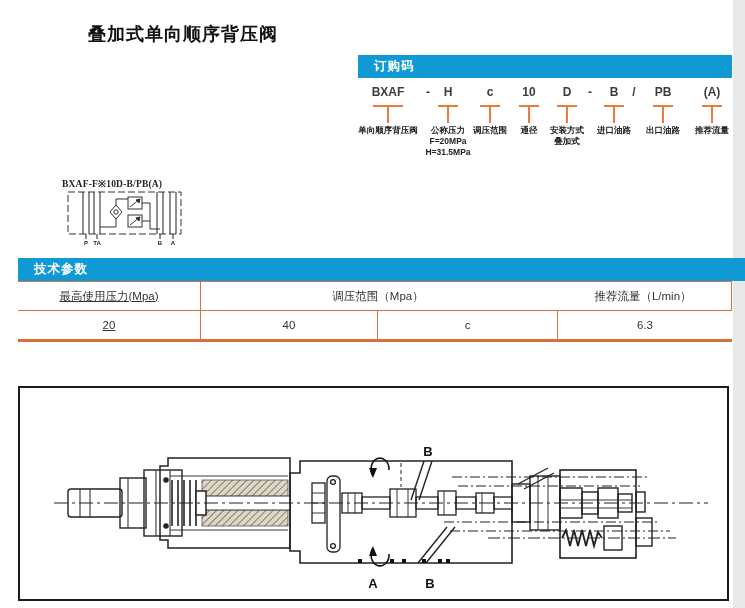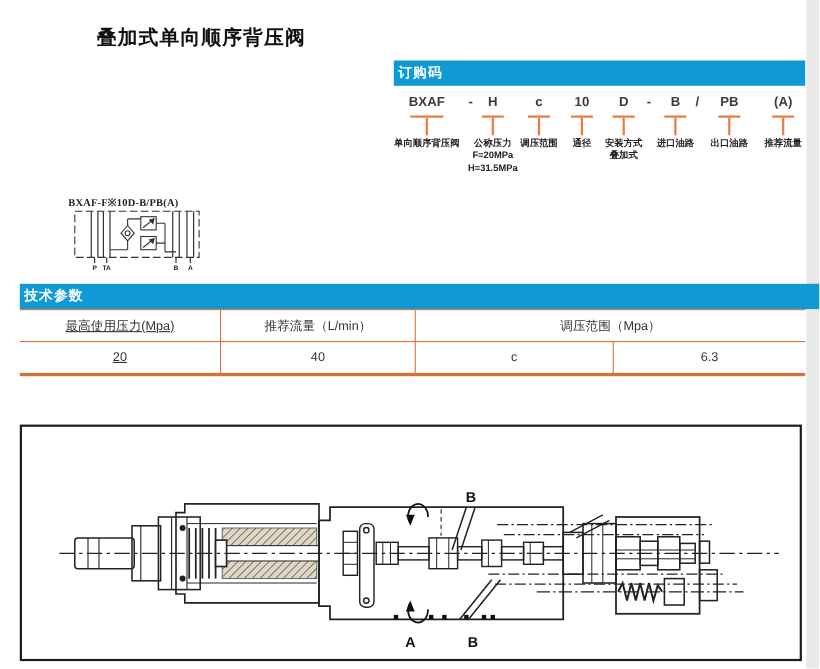--- a/index.html
+++ b/index.html
@@ -2,21 +2,21 @@
 <html><head>
 <meta charset="utf-8">
 <style>
   html,body{margin:0;padding:0;background:#fff;}
   .page{position:relative;width:745px;height:608px;background:#ffffff;overflow:hidden;
         font-family:"Liberation Sans","DejaVu Sans",sans-serif;color:#222;}
   .edge-strip{position:absolute;left:733px;top:0;width:12px;height:608px;background:#e9e9e9;}
   .title{position:absolute;left:88px;top:22px;margin:0;font-size:18px;font-weight:bold;
          letter-spacing:1px;color:#111;}
   .bar{position:absolute;height:23px;background:#0f9ad6;color:#fff;font-weight:bold;
-       font-size:12.5px;line-height:23px;padding-left:4px;box-sizing:border-box;letter-spacing:1px;}
+       font-size:12.5px;line-height:23px;padding-left:16px;box-sizing:border-box;letter-spacing:1px;}
   .bar-order{left:358px;top:55px;width:374px;}
   .bar-tech{left:18px;top:258px;width:738px;}
   .bar-dims{left:18px;top:363px;width:714px;}
 
   
   .code-part{position:absolute;top:85px;transform:translateX(-50%);font-size:12px;
              font-weight:600;color:#3c3c3c;white-space:nowrap;}
   .marker{position:absolute;top:105px;width:20px;height:2px;background:#ed7a38;
           transform:translateX(-50%);}
   .marker .stem{position:absolute;left:50%;top:2px;width:2px;height:16px;background:#ed7a38;
@@ -180,22 +180,22 @@
       <text x="109" y="56">A</text>
     </g>
   </svg>
 
   <div class="bar bar-tech">
     <span>技术参数</span>
   </div>
   <div class="tech-table">
     <div class="tr tr-head">
       <div class="td w1 vline">最高使用压力(Mpa)</div>
+      <div class="td w34">调压范围（Mpa）</div>
       <div class="td w2 vline">推荐流量（L/min）</div>
-      <div class="td w34">调压范围（Mpa）</div>
     </div>
     <div class="tr tr-vals">
       <div class="td w1 vline">20</div>
       <div class="td w2 vline">40</div>
       <div class="td w3 vline">c</div>
       <div class="td w4">6.3</div>
     </div>
   </div>
 
 

